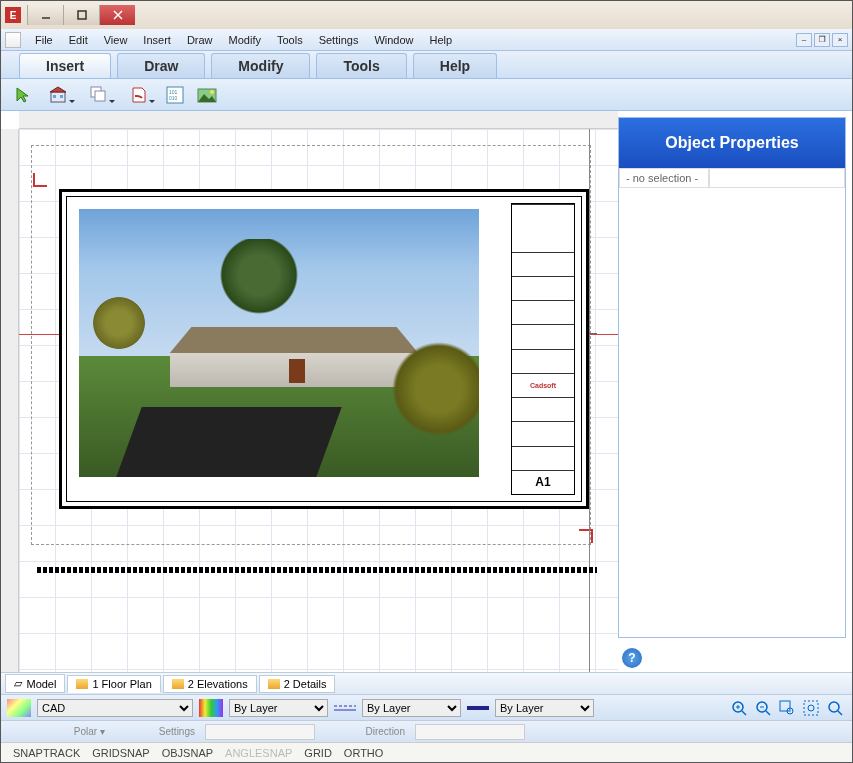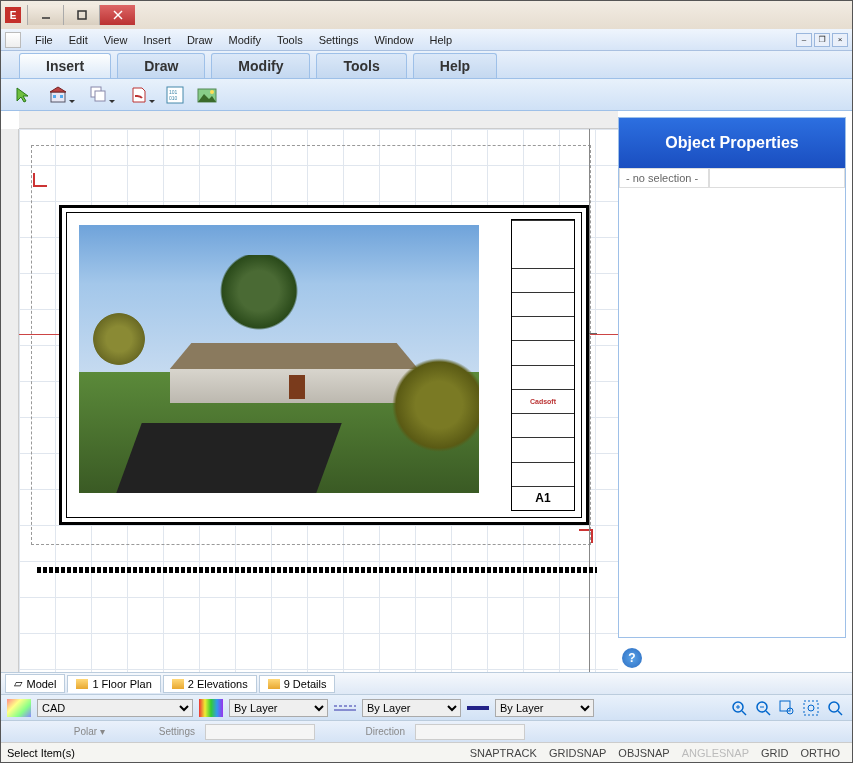--- a/index.html
+++ b/index.html
@@ -34,21 +34,21 @@
 
 
 .main { flex:1; display:flex; min-height:0; background:#fff; }
 .canvas-wrap { flex:1; position:relative; background:#fff; overflow:hidden; }
 .ruler-h { height:18px;background:#eee;border-bottom:1px solid #ccc;margin-left:18px;}
 .ruler-v { width:18px;background:#eee;border-right:1px solid #ccc;position:absolute;left:0;top:18px;bottom:0;}
 .grid { position:absolute; left:18px; top:18px; right:0; bottom:0;
   background-image: linear-gradient(#e0e6ee 1px, transparent 1px), linear-gradient(90deg,#e0e6ee 1px, transparent 1px);
   background-size: 36px 36px;
 }
-.sheet { position:absolute; left:40px; top:76px; width:530px; height:320px; border:3px solid #000; background:#fff;}
+.sheet { position:absolute; left:40px; top:60px; width:530px; height:320px; border:3px solid #000; background:#fff;}
 .sheet-inner { position:absolute; inset:4px; border:1px solid #000; }
 .view3d { position:absolute; left:12px; top:12px; width:400px; height:268px; overflow:hidden;}
 .sky { position:absolute; inset:0; height:55%; background:linear-gradient(#6fa3da,#a3c7ea 40%,#c5daf0);}
 .ground { position:absolute; left:0;right:0;bottom:0; height:45%; background:linear-gradient(#5b8a3a,#3a5a24);}
 .driveway { position:absolute; left:50px; bottom:0; width:200px; height:70px; background:#222; transform:skewX(-20deg);}
 .house { position:absolute; left:80px; top:118px; width:270px; height:60px;}
 .roof { width:100%; height:26px; background:#8a7a5e; clip-path: polygon(4% 100%, 12% 0, 88% 0, 96% 100%);}
 .wall { width:92%; margin:0 auto; height:34px; background:linear-gradient(#d8d5cd,#bcb8af); position:relative;}
 .door { position:absolute; left:48%; top:6px; width:16px; height:24px; background:#7a3b1c;}
 .tree1 { position:absolute; left:10px; top:84px; width:60px;height:60px;background:radial-gradient(circle,#8a8a34 30%,#6a6a24 60%,transparent 62%);}
@@ -274,21 +274,21 @@
     <div class="btab active">
       <span class="folder-ico"></span>
       <span>1 Floor Plan</span>
     </div>
     <div class="btab">
       <span class="folder-ico"></span>
       <span>2 Elevations</span>
     </div>
     <div class="btab">
       <span class="folder-ico"></span>
-      <span>9 Details</span>
+      <span>2 Details</span>
     </div>
   </div>
 
   <div class="propbar">
     <span class="swatch" style="background:linear-gradient(135deg,#f88,#ff8,#8f8,#88f)"></span>
     <select class="sel-wide"><option>CAD</option></select>
     <span class="swatch rainbow"></span>
     <select class="sel-med"><option>By Layer</option></select>
     <span class="line-ico">
         <svg width="22" height="10">
@@ -342,21 +342,20 @@
 
   <div class="propbar2">
     <span class="lbl"><span>Polar</span> ▾</span>
     <span class="lbl">Settings</span>
     <input value="" style="">
     <span class="lbl">Direction</span>
     <input value="" style="">
   </div>
 
   <div class="statusbar">
-    <span class="left">Select Item(s)</span>
     <span class="snap">SNAPTRACK</span>
     <span class="snap">GRIDSNAP</span>
     <span class="snap">OBJSNAP</span>
     <span class="snap dis">ANGLESNAP</span>
     <span class="snap">GRID</span>
     <span class="snap">ORTHO</span>
   </div>
 
 </div>
 

